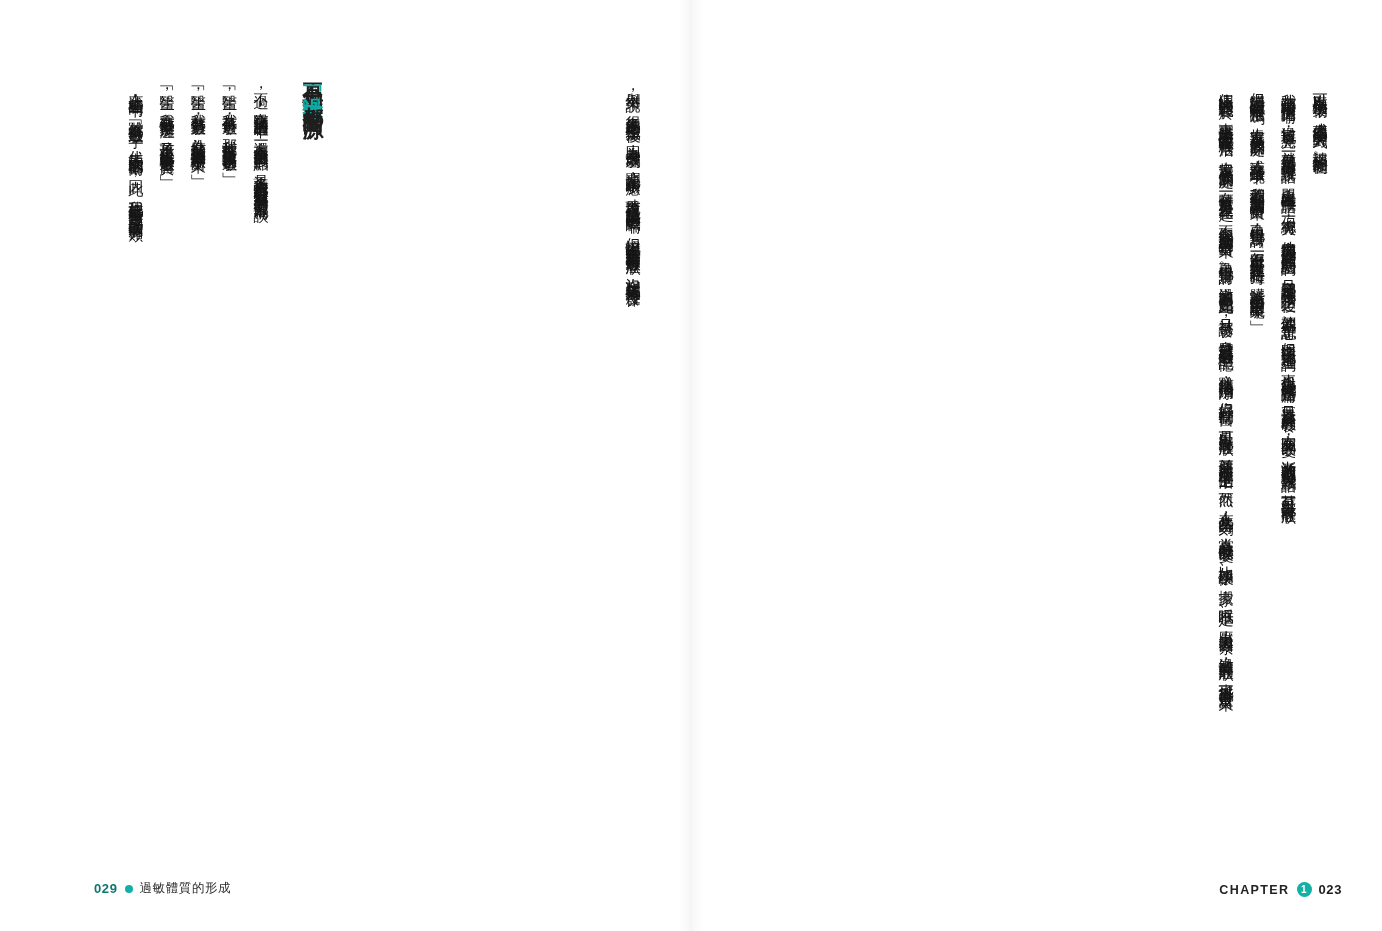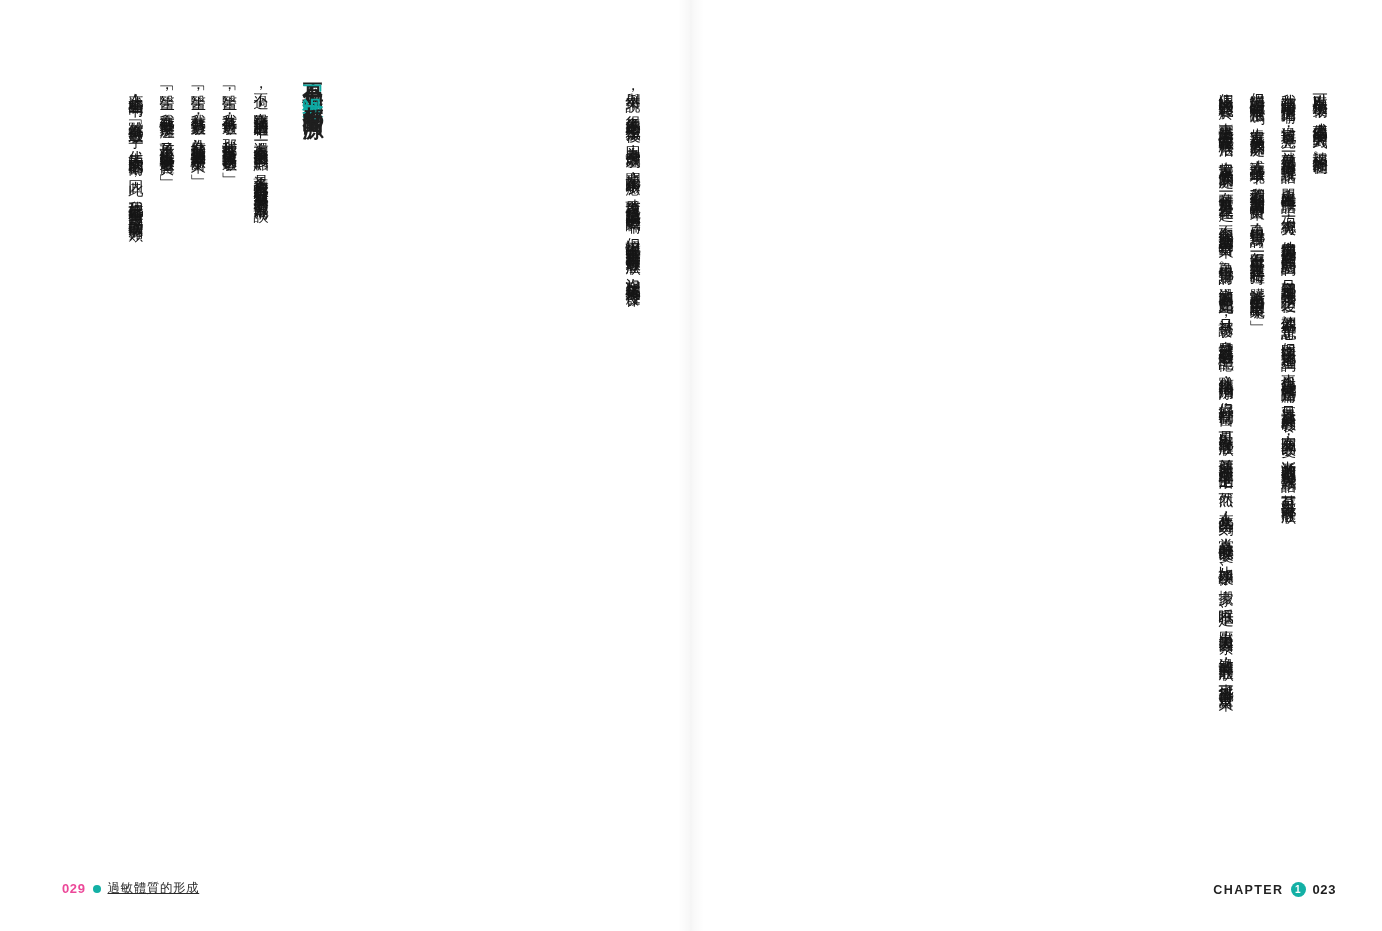--- a/index.html
+++ b/index.html
@@ -109,34 +109,34 @@
     position: absolute;
     bottom: 34px;
     display: flex;
     align-items: center;
     gap: 7px;
     font-family: "Liberation Sans", "DejaVu Sans", sans-serif;
     font-size: 12.5px;
     letter-spacing: 0.6px;
   }
   .footer-right {
-    right: 46px;
+    right: 40px;
   }
   .footer-left {
     left: 62px;
   }
   .folio-num {
-    color: #ec4899;
+    color: #0f766e;
     font-weight: bold;
     font-size: 13px;
+    margin-left: 32px;
   }
   .folio-text {
     color: #2a2a2a;
     font-size: 12.5px;
-    text-decoration: underline;
   }
   .dot {
     display: inline-block;
     width: 8px;
     height: 8px;
     border-radius: 50%;
     background: #13b0a5;
   }
   .chapter-label {
     color: #232323;

